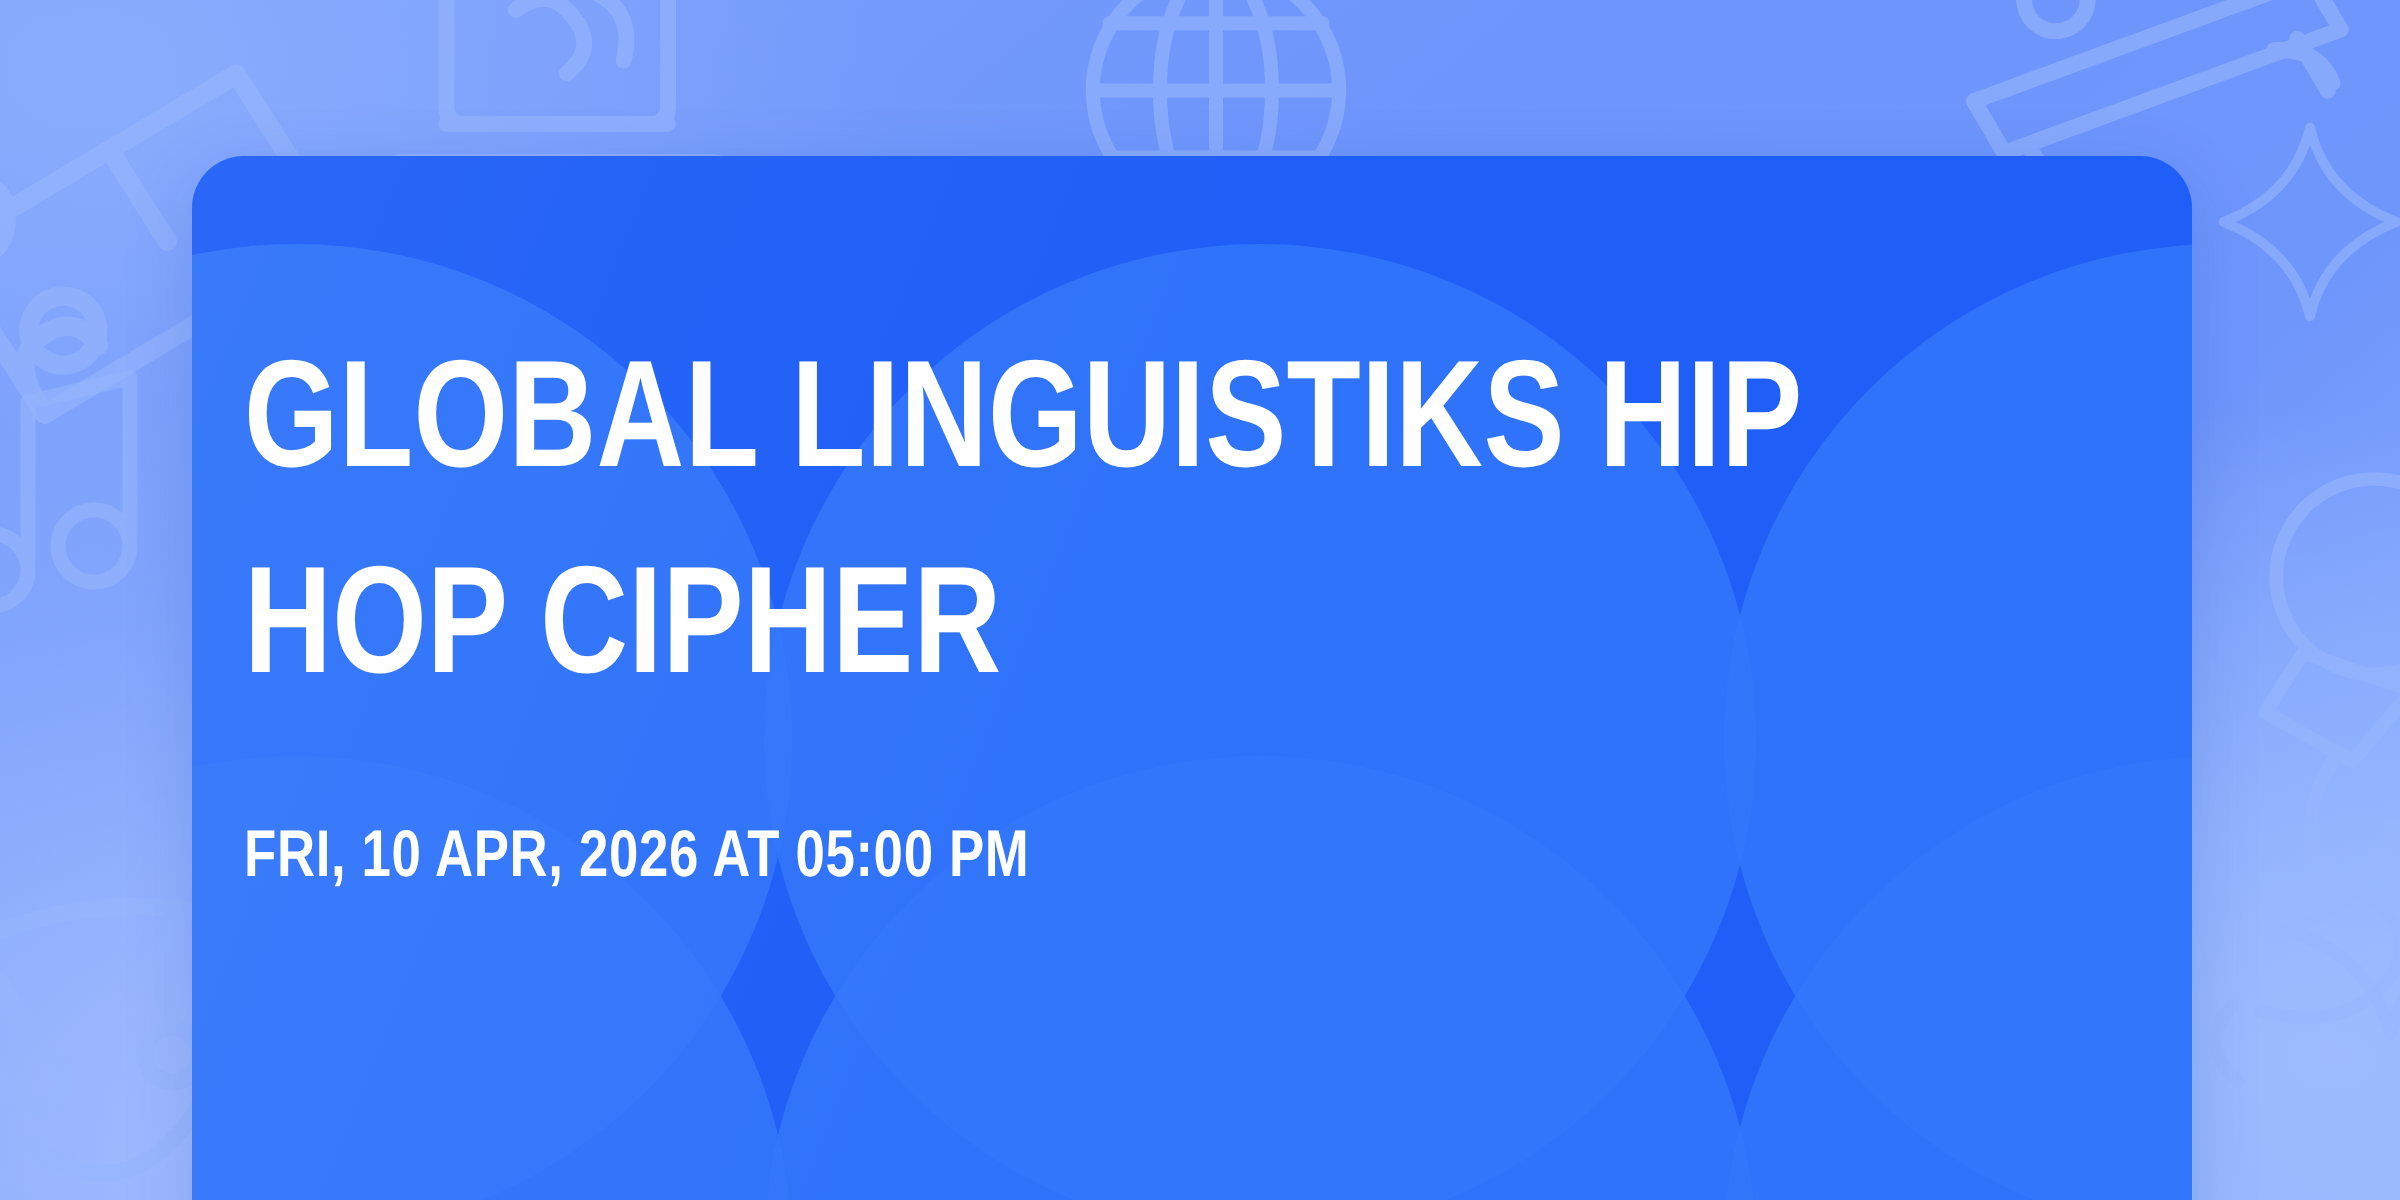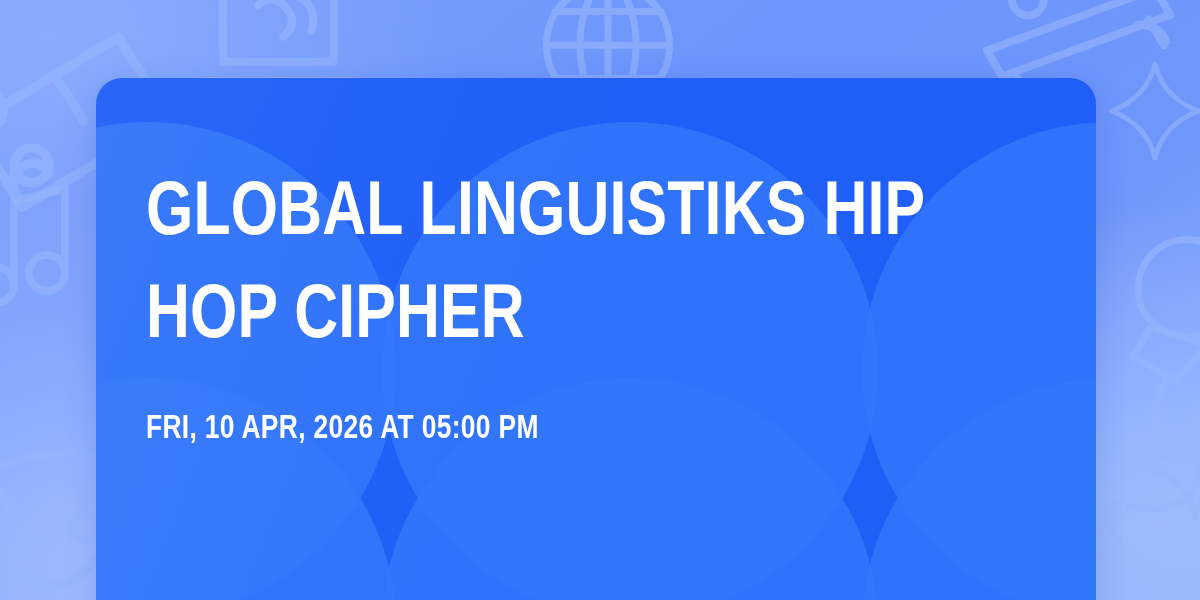--- a/index.html
+++ b/index.html
@@ -91,21 +91,21 @@
     position: absolute;
     inset: 0;
     pointer-events: none;
     background: linear-gradient(112deg, rgba(255,255,255,.05) 0%, rgba(255,255,255,0) 45%);
   }
 
   
   #card-content {
     position: relative;
     z-index: 3;
-    padding: 78px 62px 0 50px;
+    padding: 78px 62px 0 26px;
   }
 
   #event-title {
     font-family: "Liberation Sans Narrow", "Liberation Sans", sans-serif;
     font-size: 76px;
     line-height: 103px;
     font-weight: 700;
     letter-spacing: .2px;
     color: #ffffff;
     text-transform: uppercase;

